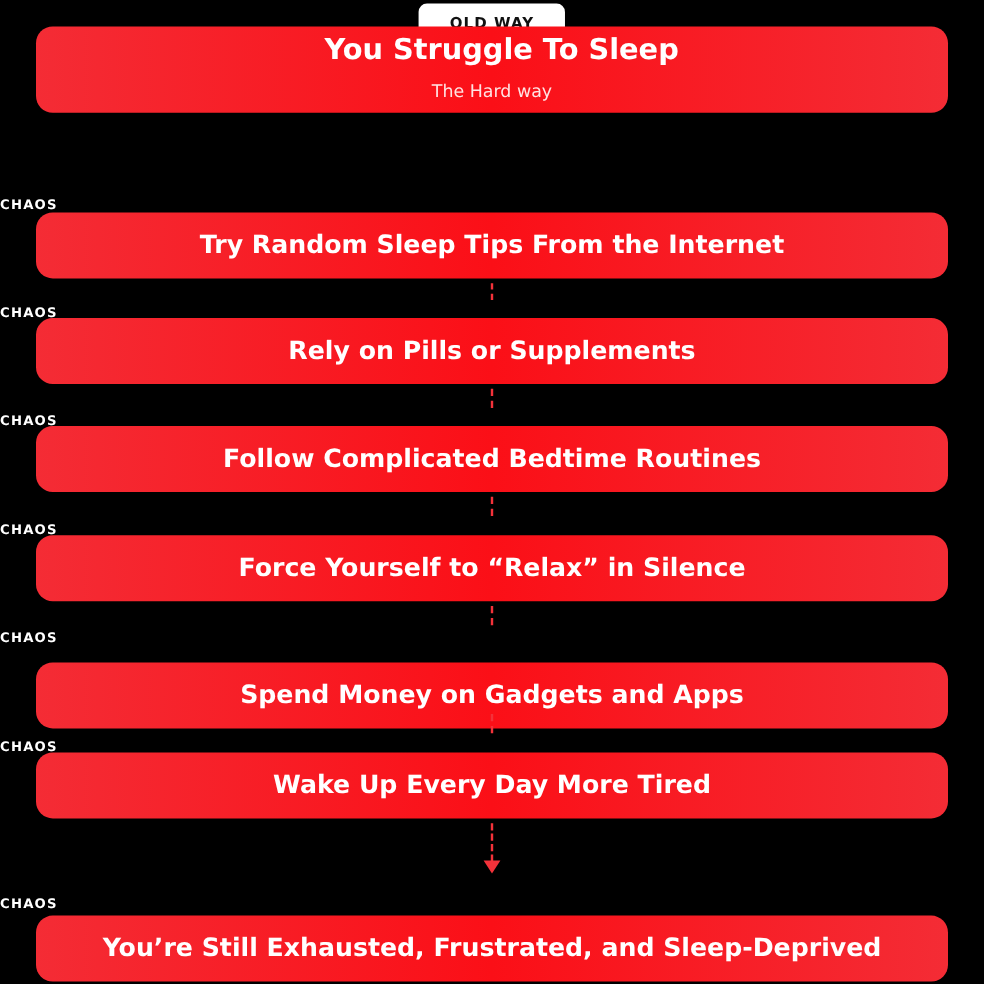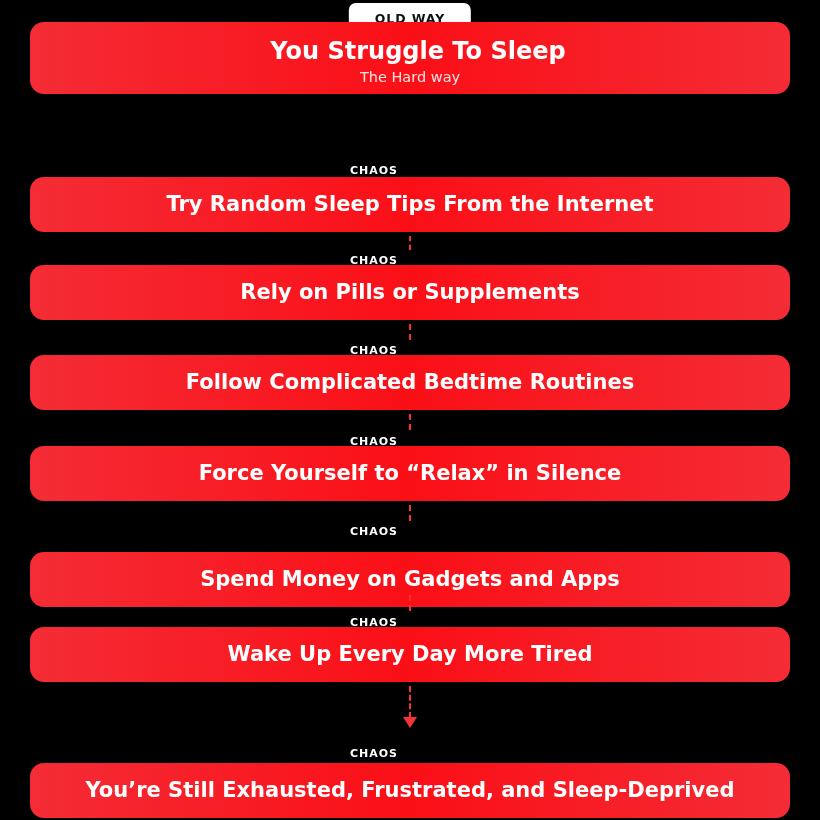--- a/index.html
+++ b/index.html
@@ -60,21 +60,21 @@
     font-size: 24px;
     font-weight: bold;
     line-height: 1.1;
     text-align: center;
     margin-left: 16px;
   }
   .header-sub {
     color: #ffe3e3;
     font-size: 14.5px;
     font-weight: normal;
-    margin-top: 5px;
+    margin-top: 15px;
     text-align: center;
   }
 
   
   .step {
     position: absolute;
     left: 30px;
     width: 760px;
     height: 55px;
     border-radius: 14px;
@@ -95,21 +95,21 @@
   .step.final .step-label {
     font-size: 21px;
     text-align: center;
   }
 
   
   .conn-label {
     position: absolute;
     left: 0;
     width: 748px;
-    text-align: center;
+    text-align: left;
     color: #ffffff;
     font-size: 11px;
     font-weight: bold;
     letter-spacing: 1px;
   }
 
   
   .conn-line {
     position: absolute;
     left: 409px;

